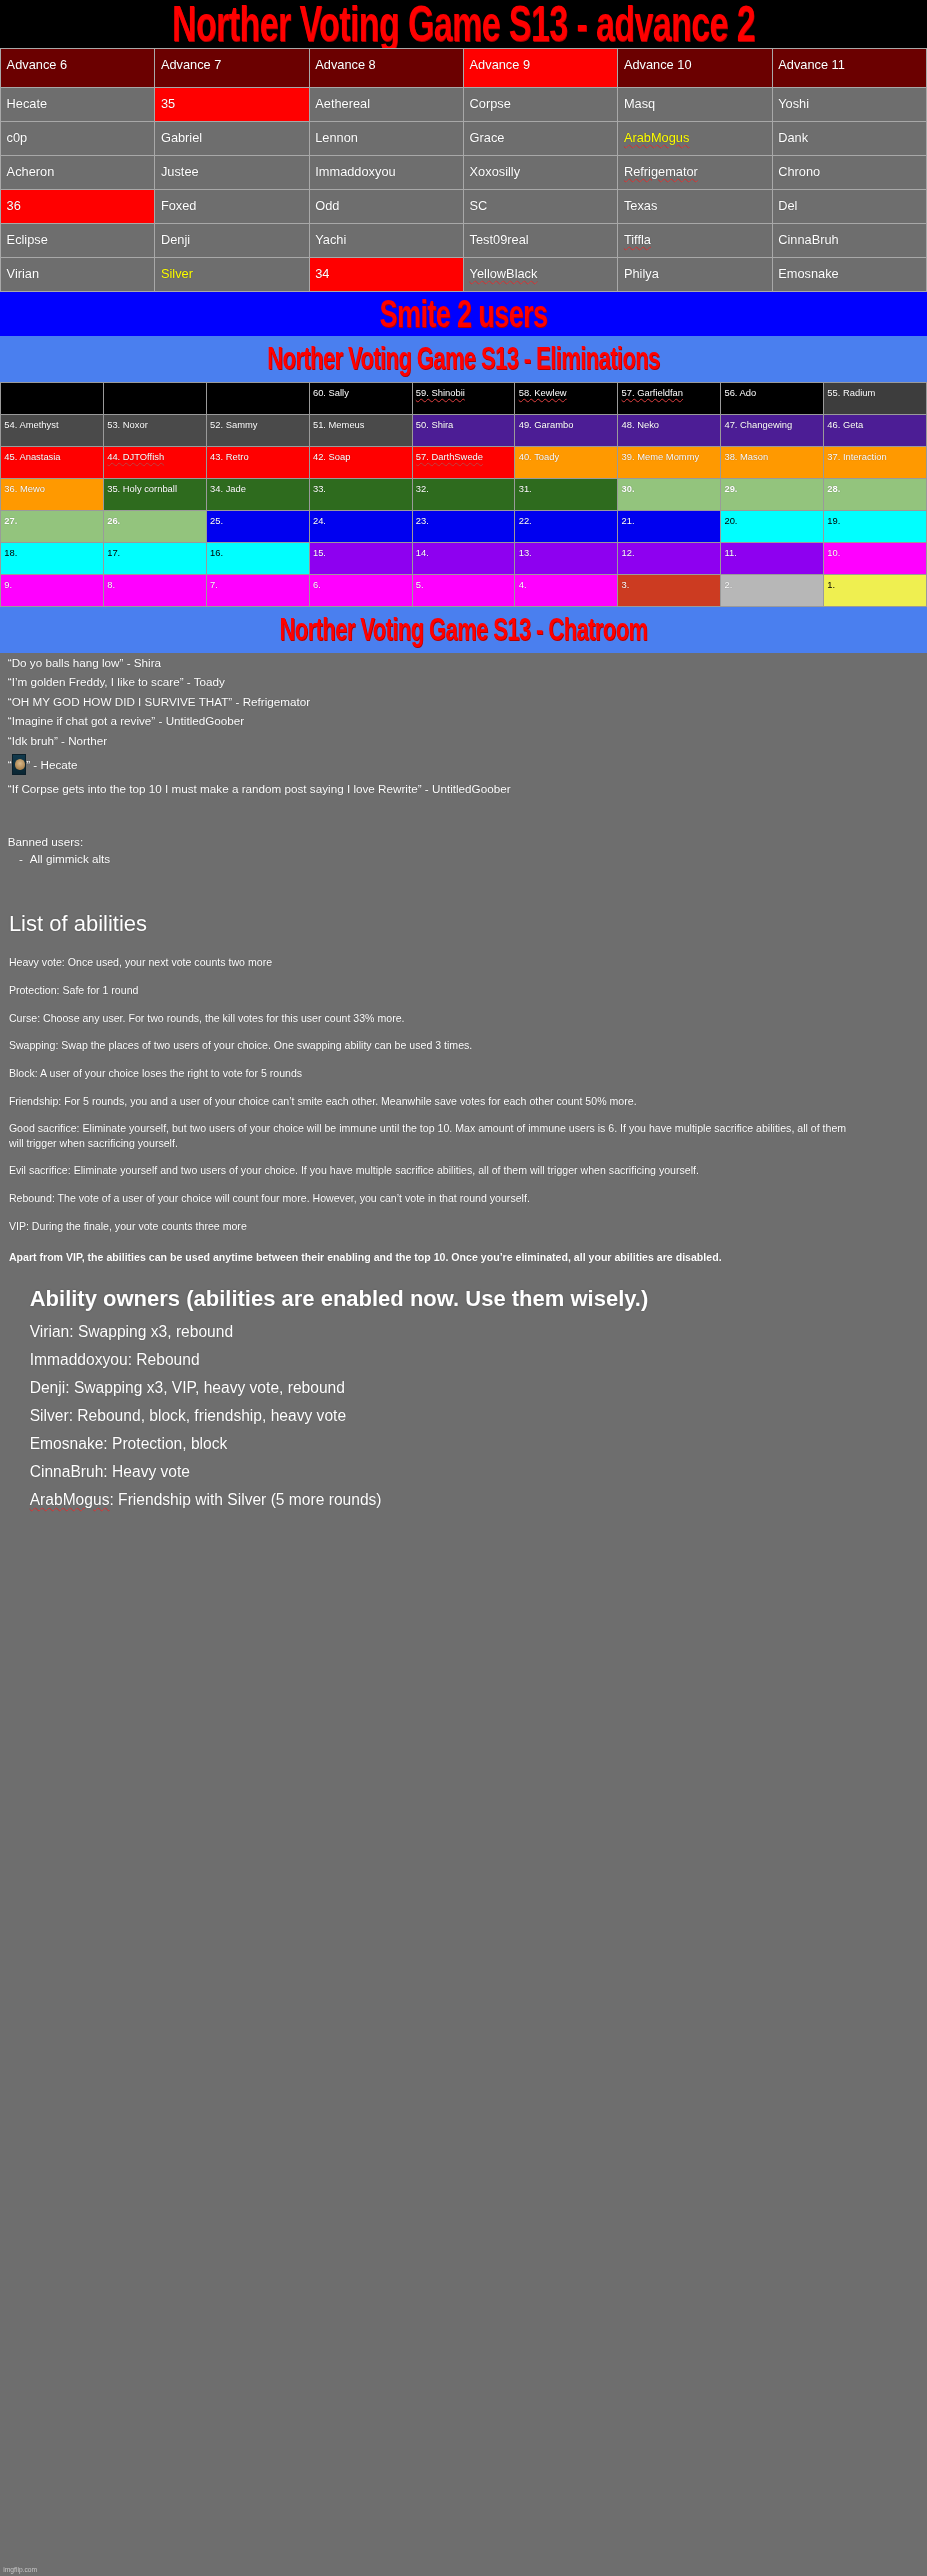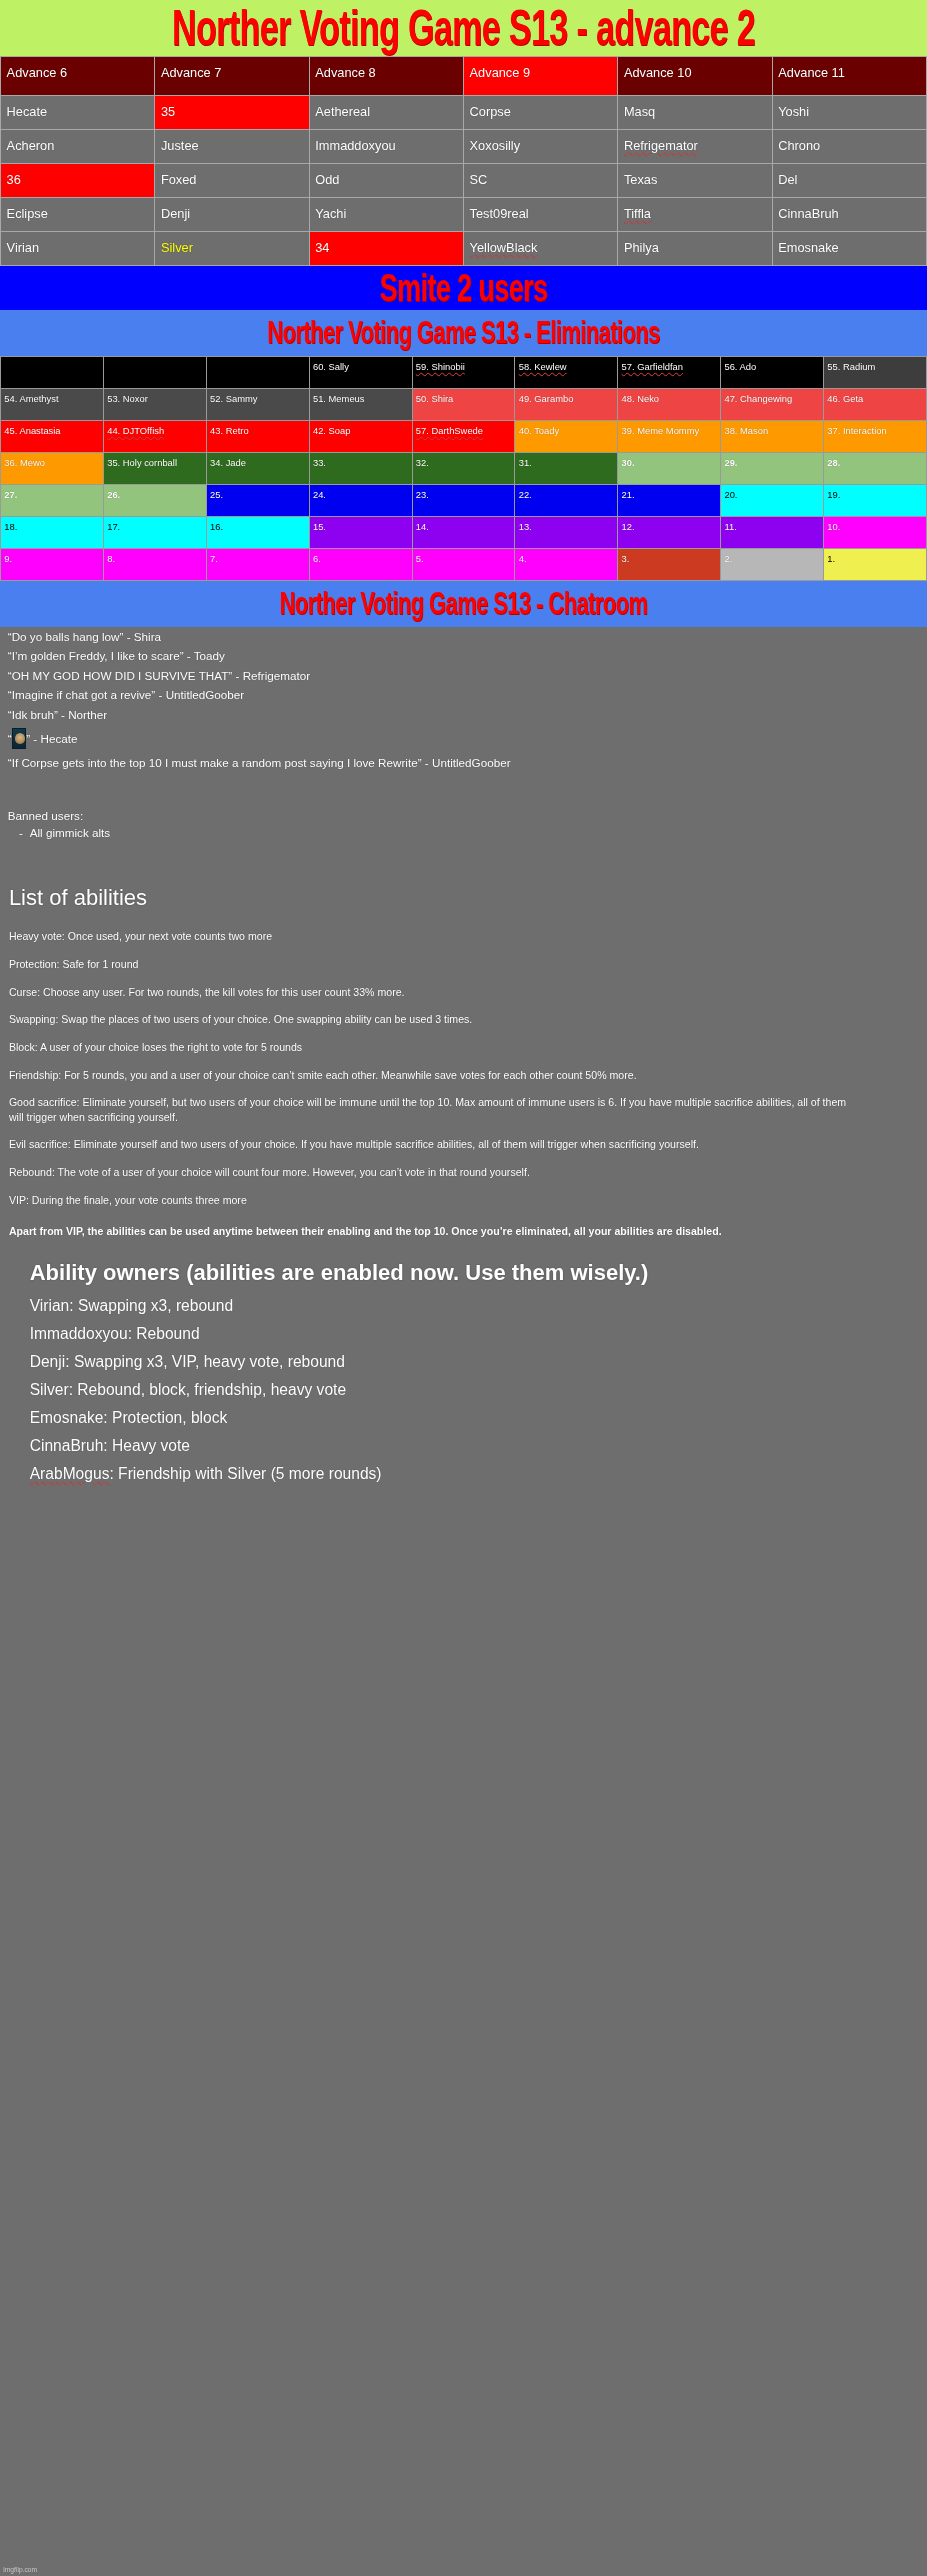--- a/index.html
+++ b/index.html
@@ -18,21 +18,21 @@
   }
   .banner-text {
     color:#ff0000;
     font-weight:bold;
     white-space:nowrap;
     font-family:"Liberation Sans", sans-serif;
     transform:scaleY(1.45);
     letter-spacing:-0.6px;
     text-shadow:0.6px 0.6px 0 #b00000;
   }
-  .banner-blue      { background:#bef264; height:56px; }
+  .banner-blue      { background:#000000; height:48px; }
   .banner-blue .banner-text { font-size:34px; }
   .banner-smite     { background:#0000ff; height:44px; }
   .banner-smite .banner-text { font-size:27px; }
   .banner-lightblue { background:#4a7fef; height:46px; }
   .banner-lightblue .banner-text { font-size:22px; }
 
   
   .adv-table { width:100%; border-collapse:collapse; table-layout:fixed; }
   .adv-table td {
     border:0.6px solid #a8a8a8;
@@ -64,21 +64,21 @@
     line-height:1.35;
     padding:3.9px 3.3px;
     vertical-align:top;
     height:32px;
     word-wrap:break-word;
     text-shadow:0 0 1.1px rgba(0,0,0,.4);
   }
   td.c-black { background:#000000; }
   td.c-darkgray { background:#3d3d3d; }
   td.c-gray { background:#4a4a4a; }
-  td.c-darkred { background:#ef4444; }
+  td.c-darkred { background:#4c1d95; }
   td.c-red { background:#ff0000; }
   td.c-orange { background:#ff9900; }
   td.c-darkgreen { background:#2e6b1e; }
   td.c-lightgreen { background:#93c47d;font-weight:bold; }
   td.c-blue { background:#0000f0; }
   td.c-cyan { background:#00ffff; color:#000000; text-shadow:none; }
   td.c-purple { background:#8e00f0; }
   td.c-magenta { background:#ff00ff; }
   td.c-brick { background:#cc3b21; }
   td.c-silvergray { background:#b7b7b7; }
@@ -162,20 +162,28 @@
         <td><span>Advance 10</span></td>
         <td><span>Advance 11</span></td>
       </tr>
   <tr class="adv-body">
         <td><span>Hecate</span></td>
         <td class="hl-red"><span>35</span></td>
         <td><span>Aethereal</span></td>
         <td><span>Corpse</span></td>
         <td><span>Masq</span></td>
         <td><span>Yoshi</span></td>
+      </tr>
+      <tr class="adv-body">
+        <td><span>c0p</span></td>
+        <td><span>Gabriel</span></td>
+        <td><span>Lennon</span></td>
+        <td><span>Grace</span></td>
+        <td><span class="sp-yellow sp-uline">ArabMogus</span></td>
+        <td><span>Dank</span></td>
       </tr>
       <tr class="adv-body">
         <td><span>Acheron</span></td>
         <td><span>Justee</span></td>
         <td><span>Immaddoxyou</span></td>
         <td><span>Xoxosilly</span></td>
         <td><span class="sp-uline">Refrigemator</span></td>
         <td><span>Chrono</span></td>
       </tr>
       <tr class="adv-body">

